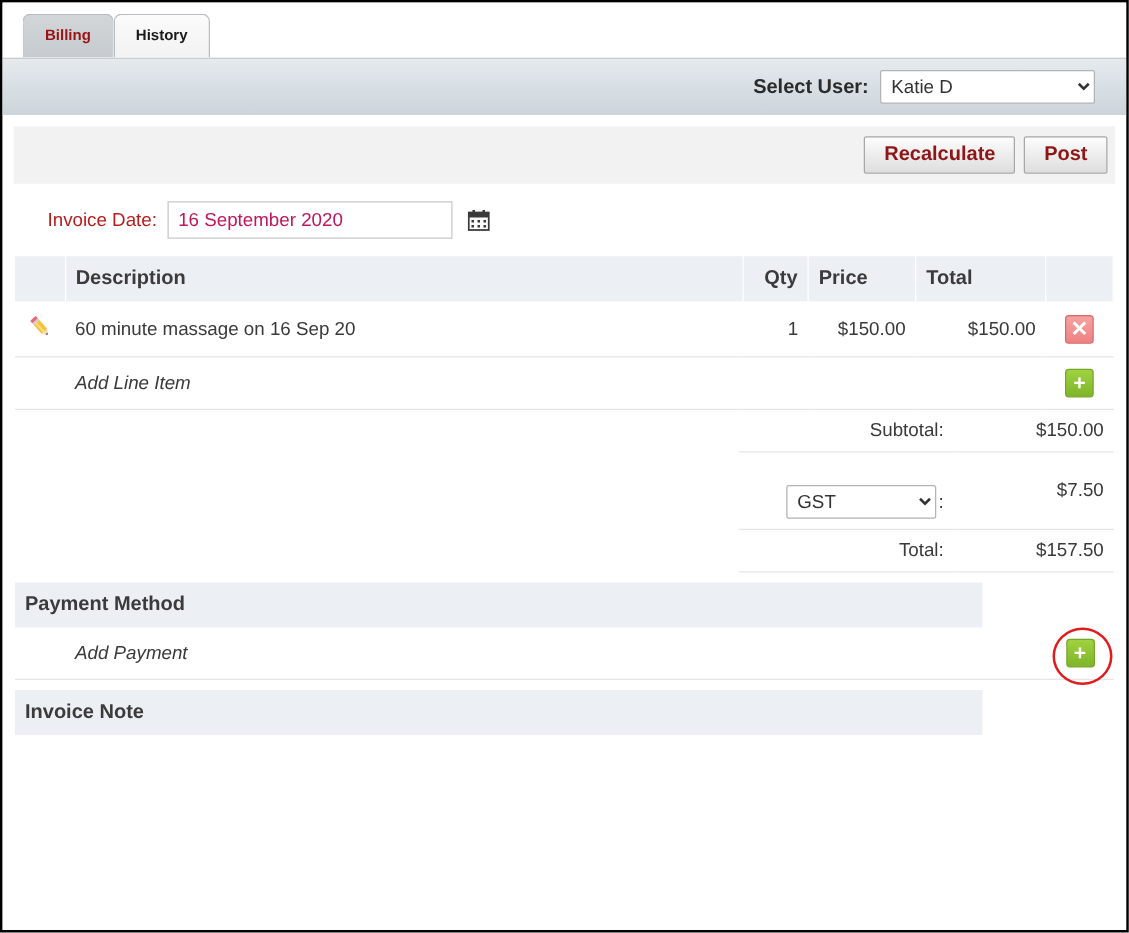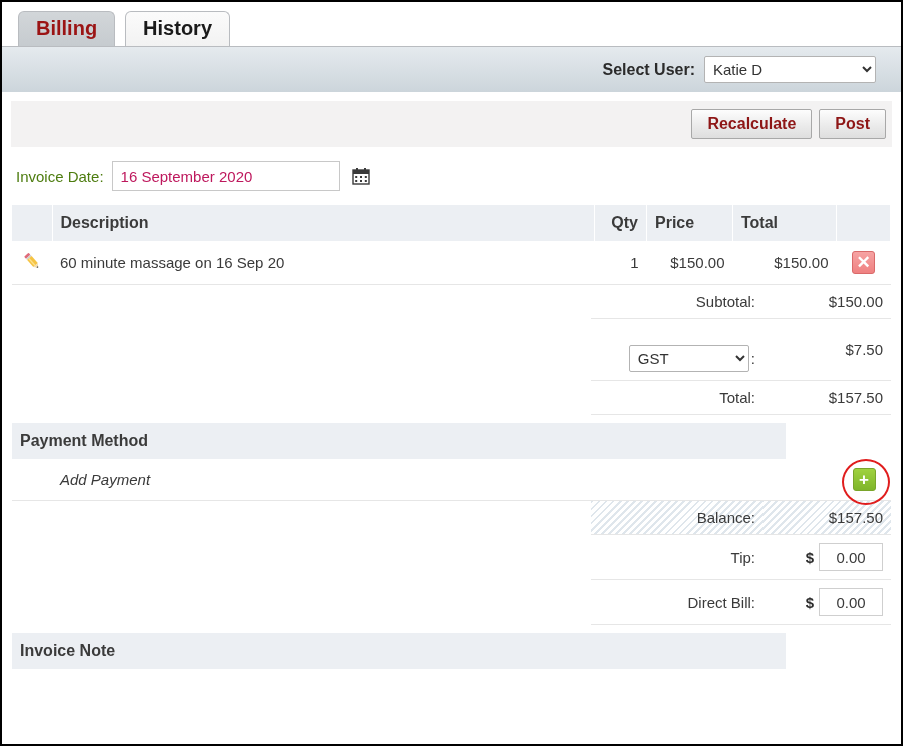--- a/index.html
+++ b/index.html
@@ -32,25 +32,25 @@
     padding-left: 16px;
     padding-top: 9px;
   }
   .tab {
     display: inline-block;
     vertical-align: bottom;
     height: 35px;
     line-height: 33px;
     padding: 0 17px;
     font-weight: bold;
-    font-size: 20px;
+    font-size: 12px;
     border: 1px solid #b9bcc0;
     border-bottom: none;
     border-radius: 6px 6px 0 0;
-    margin-right: 10px;
+    margin-right: 0;
     cursor: pointer;
   }
   .tab.active {
     background: linear-gradient(to bottom, #d2d6d9 0%, #c6cbcf 100%);
     color: #9b1414;
   }
   .tab.inactive {
     background: linear-gradient(to bottom, #fbfbfb 0%, #f2f2f2 100%);
     color: #1a1a1a;
   }
@@ -107,22 +107,23 @@
   }
 
   
   .dateRow {
     display: flex;
     align-items: center;
     padding: 14px 0 14px 14px;
   }
   .dateRow .lbl {
     font-size: 15px;
-    color: #4d7c0f;
+    color: #b91c1c;
     margin-right: 8px;
+    margin-left: 22px;
   }
   .dateInput {
     font-family: "Liberation Sans", sans-serif;
     font-size: 15px;
     color: #be185d;
     width: 228px;
     height: 30px;
     padding: 3px 8px;
     border: 1px solid #c8c8c8;
     background: #fff;
@@ -357,20 +358,32 @@
         <td>60 minute massage on 16 Sep 20</td>
         <td class="num">1</td>
         <td class="num">$150.00</td>
         <td class="num">$150.00</td>
         <td class="col-act">
           <span class="sqbtn red">
             <span class="glyph">✕</span>
           </span>
         </td>
       </tr>
+      <tr>
+        <td></td>
+        <td class="placeholder">Add Line Item</td>
+        <td></td>
+        <td></td>
+        <td></td>
+        <td class="col-act">
+          <span class="sqbtn green">
+            <span class="glyph">+</span>
+          </span>
+        </td>
+      </tr>
     </tbody>
   </table>
 
   <table class="totals">
     <tbody>
       <tr>
         <td class="lab">Subtotal:</td>
         <td class="val">$150.00</td>
       </tr>
       <tr>
@@ -406,44 +419,18 @@
           <span class="annot-ring">
             <span class="sqbtn green">
               <span class="glyph">+</span>
             </span>
           </span>
         </td>
       </tr>
     </tbody>
   </table>
 
-  <table class="totals">
-    <tbody>
-      <tr>
-        <td class="lab stripe">Balance:</td>
-        <td class="val stripe balance-val">$157.50</td>
-      </tr>
-      <tr>
-        <td class="lab">Tip:</td>
-        <td class="val">
-          <span class="money-wrap">
-            <span class="dollar">$</span>
-            <input class="money-input" type="text" value="0.00" style="">
-          </span>
-        </td>
-      </tr>
-      <tr>
-        <td class="lab">Direct Bill:</td>
-        <td class="val">
-          <span class="money-wrap">
-            <span class="dollar">$</span>
-            <input class="money-input" type="text" value="0.00" style="">
-          </span>
-        </td>
-      </tr>
-    </tbody>
-  </table>
 
   <div class="spacer8"></div>
 
   <div class="sectionbar">Invoice Note</div>
 
 </div>
 
 </body></html>

